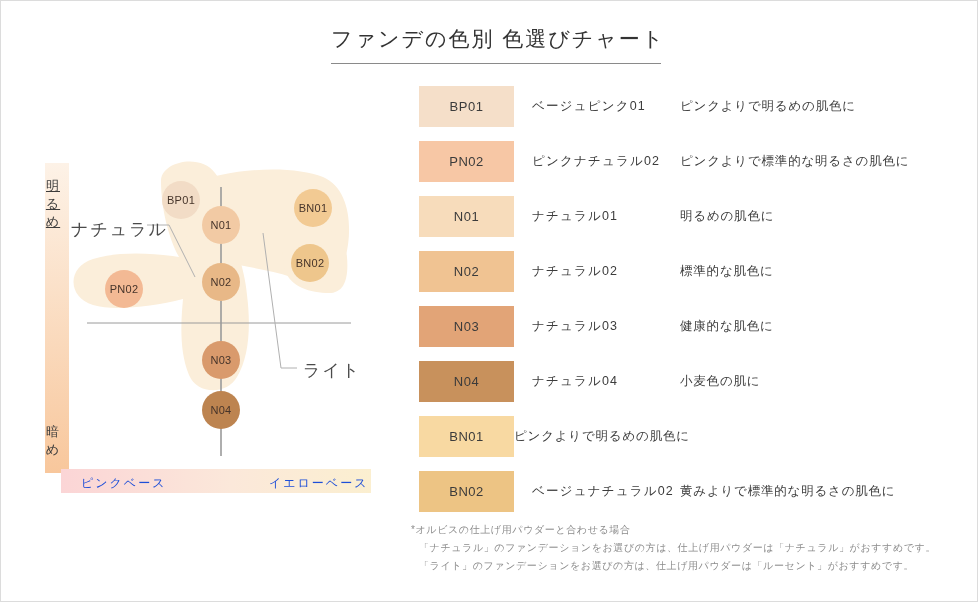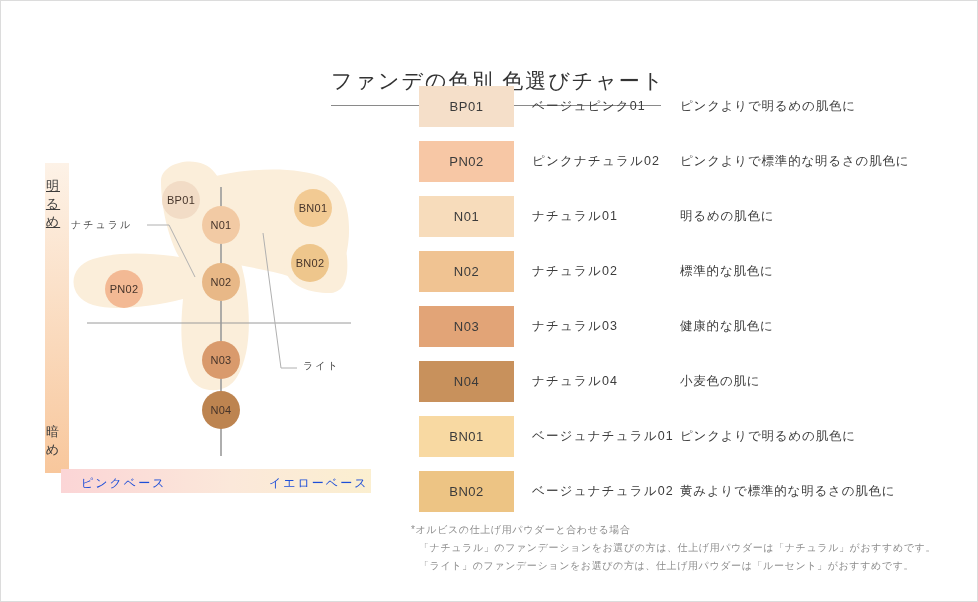--- a/index.html
+++ b/index.html
@@ -21,21 +21,20 @@
     overflow: hidden;
   }
 
   
   .title-wrap {
     position: absolute;
     left: 330px;
     top: 24px;
     width: 330px;
     text-align: center;
-    margin-top: 42px;
   }
   .title {
     font-size: 21px;
     letter-spacing: 2px;
     color: #333333;
     white-space: nowrap;
     font-weight: normal;
     margin: 0;
   }
   .title-rule {
@@ -62,21 +61,21 @@
     position: absolute;
     transform: translate(-50%, -50%);
     font-size: 11px;
     color: #46342a;
     letter-spacing: 0.3px;
     white-space: nowrap;
     pointer-events: none;
   }
   .group-label {
     position: absolute;
-    font-size: 10px;
+    font-size: 17px;
     letter-spacing: 2px;
     color: #4a4a4a;
     white-space: nowrap;
   }
   .axis-label-v {
     position: absolute;
     font-size: 13px;
     letter-spacing: 1px;
     color: #3c3c3c;
     width: 16px;
@@ -268,21 +267,20 @@
     </div>
 
     <div class="legend-row">
       <div class="swatch" style="background:#c8915c;">N04</div>
       <div class="legend-name">ナチュラル04</div>
       <div class="legend-desc">小麦色の肌に</div>
     </div>
 
     <div class="legend-row">
       <div class="swatch" style="background:#f8d9a2;">BN01</div>
-      <div class="legend-name">ベージュナチュラル01</div>
       <div class="legend-desc">ピンクよりで明るめの肌色に</div>
     </div>
 
     <div class="legend-row">
       <div class="swatch" style="background:#edc484;">BN02</div>
       <div class="legend-name">ベージュナチュラル02</div>
       <div class="legend-desc">黄みよりで標準的な明るさの肌色に</div>
     </div>
   </div>
 

